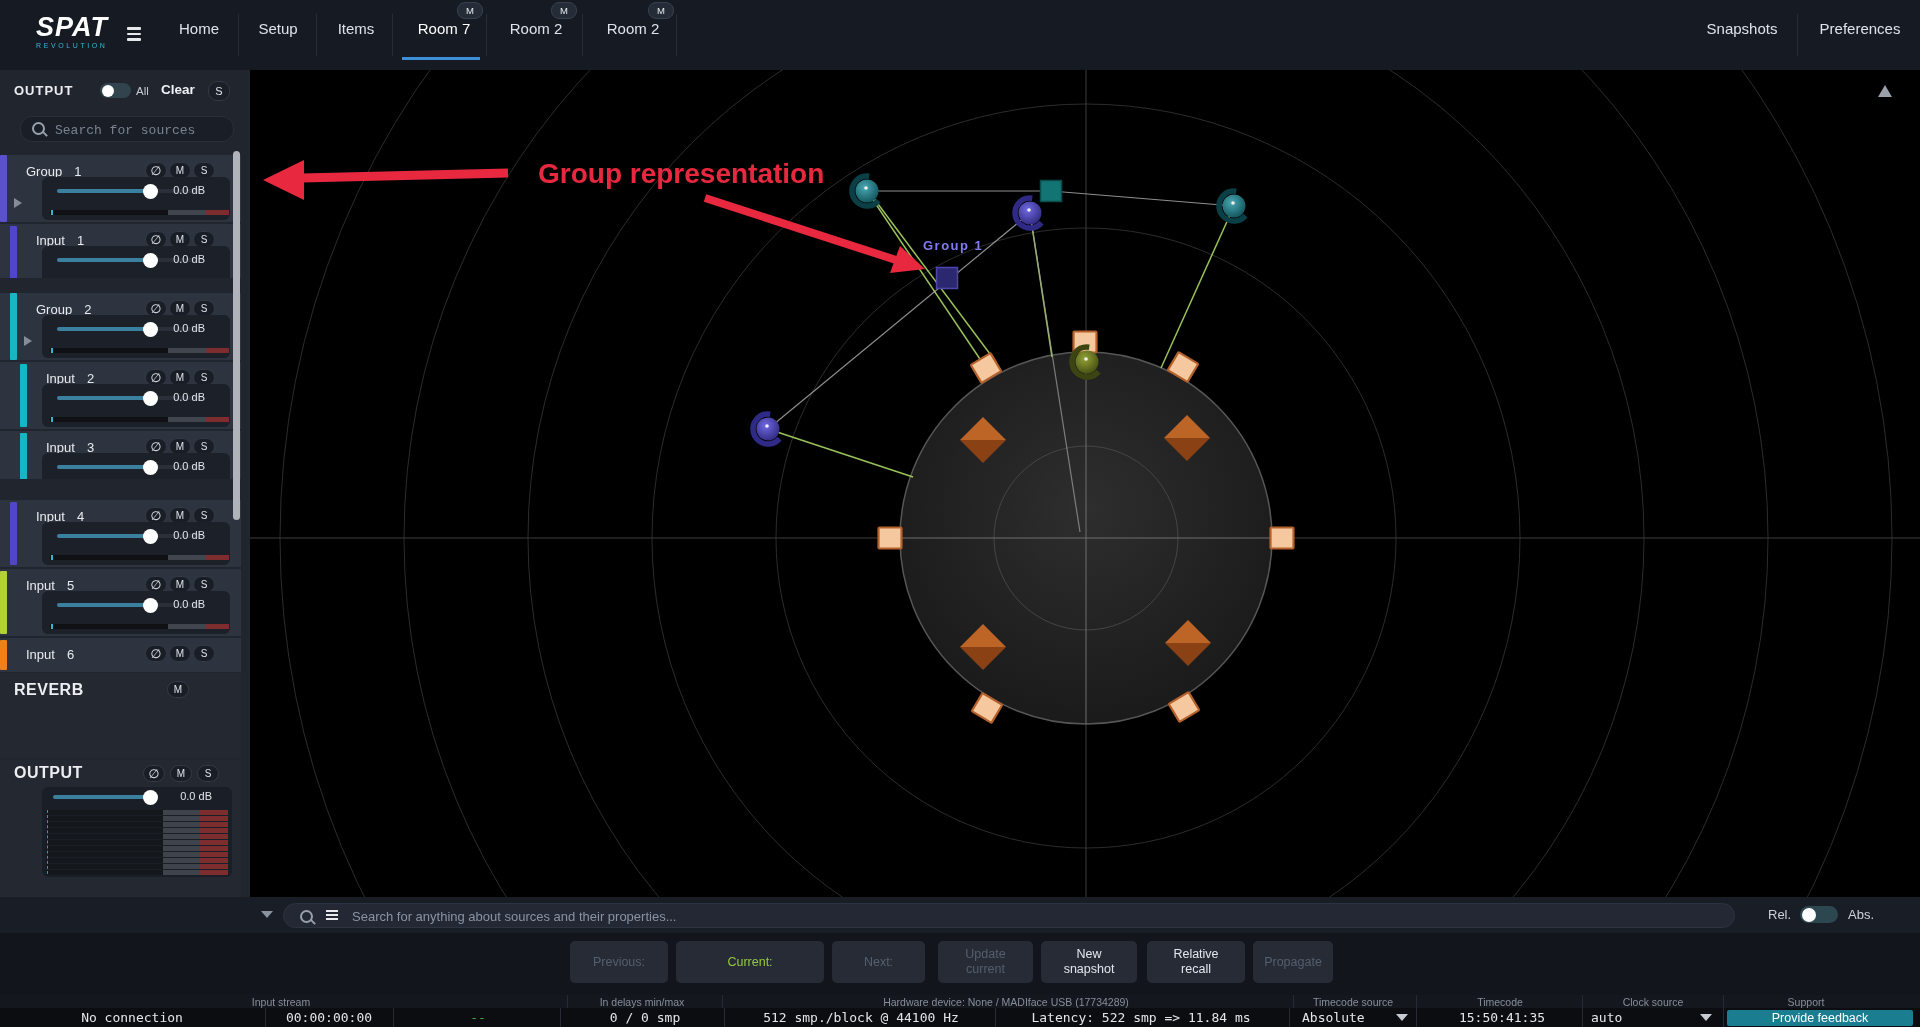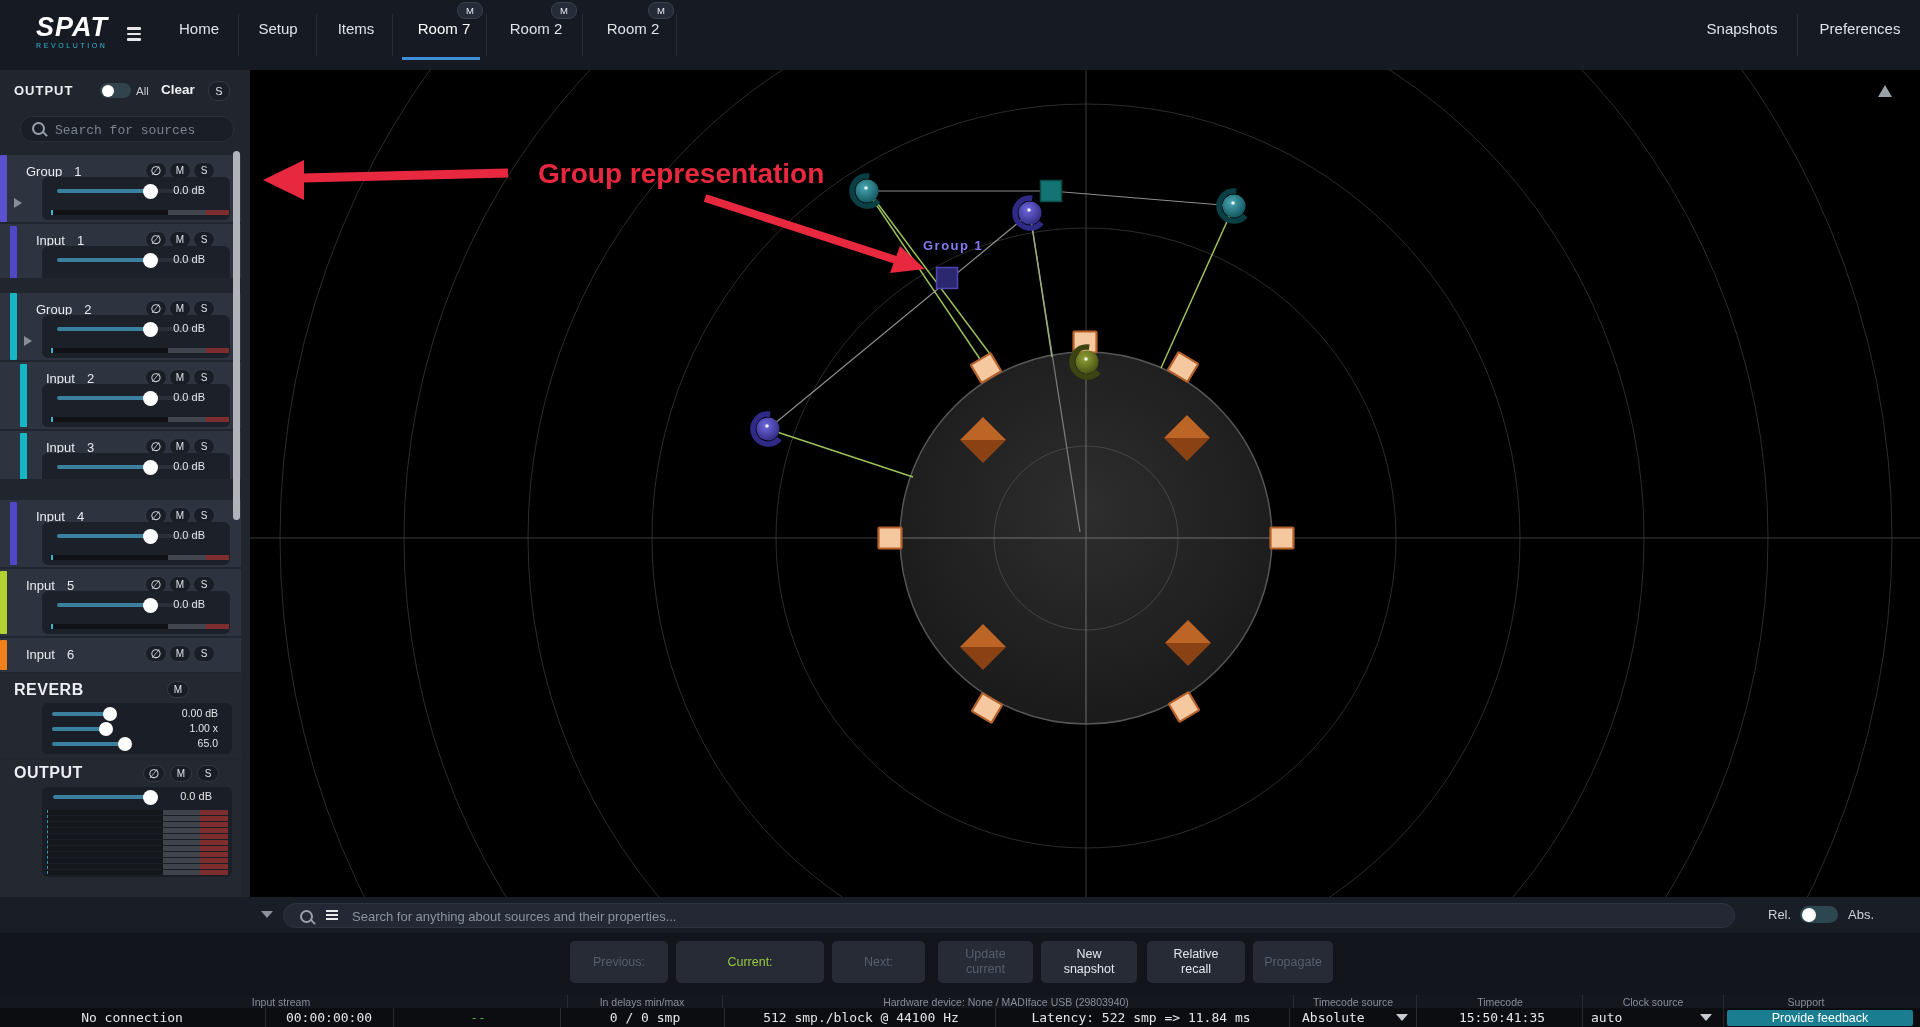--- a/index.html
+++ b/index.html
@@ -266,31 +266,20 @@
           <div class="row-name" style="left: 26px;"><span>Input</span><span class="num">6</span></div>
           <span class="pill byp" style="left: 145px; top: 7px;">∅</span>
           <span class="pill" style="left: 169px; top: 7px;">M</span>
           <span class="pill" style="left: 193px; top: 7px;">S</span>
         </div>
       </div>
 
     <section class="sec" id="reverb-sec" style="top:603px;height:85px;">
       <span class="sec-title" style="top:8px;">REVERB</span>
       <span class="pill" style="left:167px;top:8px;">M</span>
-      <div class="sec-panel" id="reverb-panel" style="top:30px;height:51px;">
-          <div class="slider-fill" style="left: 10px; top: 9px; width: 58px;"></div>
-          <div class="slider-knob" style="left: 61px; top: 4px; width: 14px; height: 14px;"></div>
-          <span class="rv-val" style="top: 4px;">0.00 dB</span>
-          <div class="slider-fill" style="left: 10px; top: 24px; width: 54px;"></div>
-          <div class="slider-knob" style="left: 57px; top: 19px; width: 14px; height: 14px;"></div>
-          <span class="rv-val" style="top: 19px;">1.00 x</span>
-          <div class="slider-fill" style="left: 10px; top: 39px; width: 73px;"></div>
-          <div class="slider-knob" style="left: 76px; top: 34px; width: 14px; height: 14px;"></div>
-          <span class="rv-val" style="top: 34px;">65.0</span>
-        </div>
     </section>
 
     <section class="sec" id="output-sec" style="top:690px;height:137px;">
       <span class="sec-title" style="top:4px;">OUTPUT</span>
       <span class="pill byp" style="left:143px;top:5px;">∅</span>
       <span class="pill" style="left:170px;top:5px;">M</span>
       <span class="pill" style="left:197px;top:5px;">S</span>
       <div class="sec-panel" id="output-panel" style="top:27px;height:90px;">
           <div class="slider-fill" style="left: 11px; top: 8px; width: 97px;"></div>
           <div class="slider-knob" style="left: 101px; top: 3px;"></div>
@@ -469,21 +458,21 @@
       <div class="snap-btn snap-dim" style="left: 938px; width: 95px;">Update current</div>
       <div class="snap-btn snap-normal" style="left: 1041px; width: 96px;">New snapshot</div>
       <div class="snap-btn snap-normal" style="left: 1147px; width: 98px;">Relative recall</div>
       <div class="snap-btn snap-dim" style="left: 1253px; width: 80px;">Propagate</div>
     </div>
 
   <footer id="statusbar">
     <div id="status-labels">
         <span class="st-label" style="left: 281px;">Input stream</span>
         <span class="st-label" style="left: 642px;">In delays min/max</span>
-        <span class="st-label" style="left: 1006px;">Hardware device: None / MADIface USB (29803940)</span>
+        <span class="st-label" style="left: 1006px;">Hardware device: None / MADIface USB (17734289)</span>
         <span class="st-label" style="left: 1353px;">Timecode source</span>
         <span class="st-label" style="left: 1500px;">Timecode</span>
         <span class="st-label" style="left: 1653px;">Clock source</span>
         <span class="st-label" style="left: 1806px;">Support</span>
         <span class="st-divider" style="left: 567px;"></span>
         <span class="st-divider" style="left: 722px;"></span>
         <span class="st-divider" style="left: 1293px;"></span>
         <span class="st-divider" style="left: 1416px;"></span>
         <span class="st-divider" style="left: 1582px;"></span>
         <span class="st-divider" style="left: 1723px;"></span>

